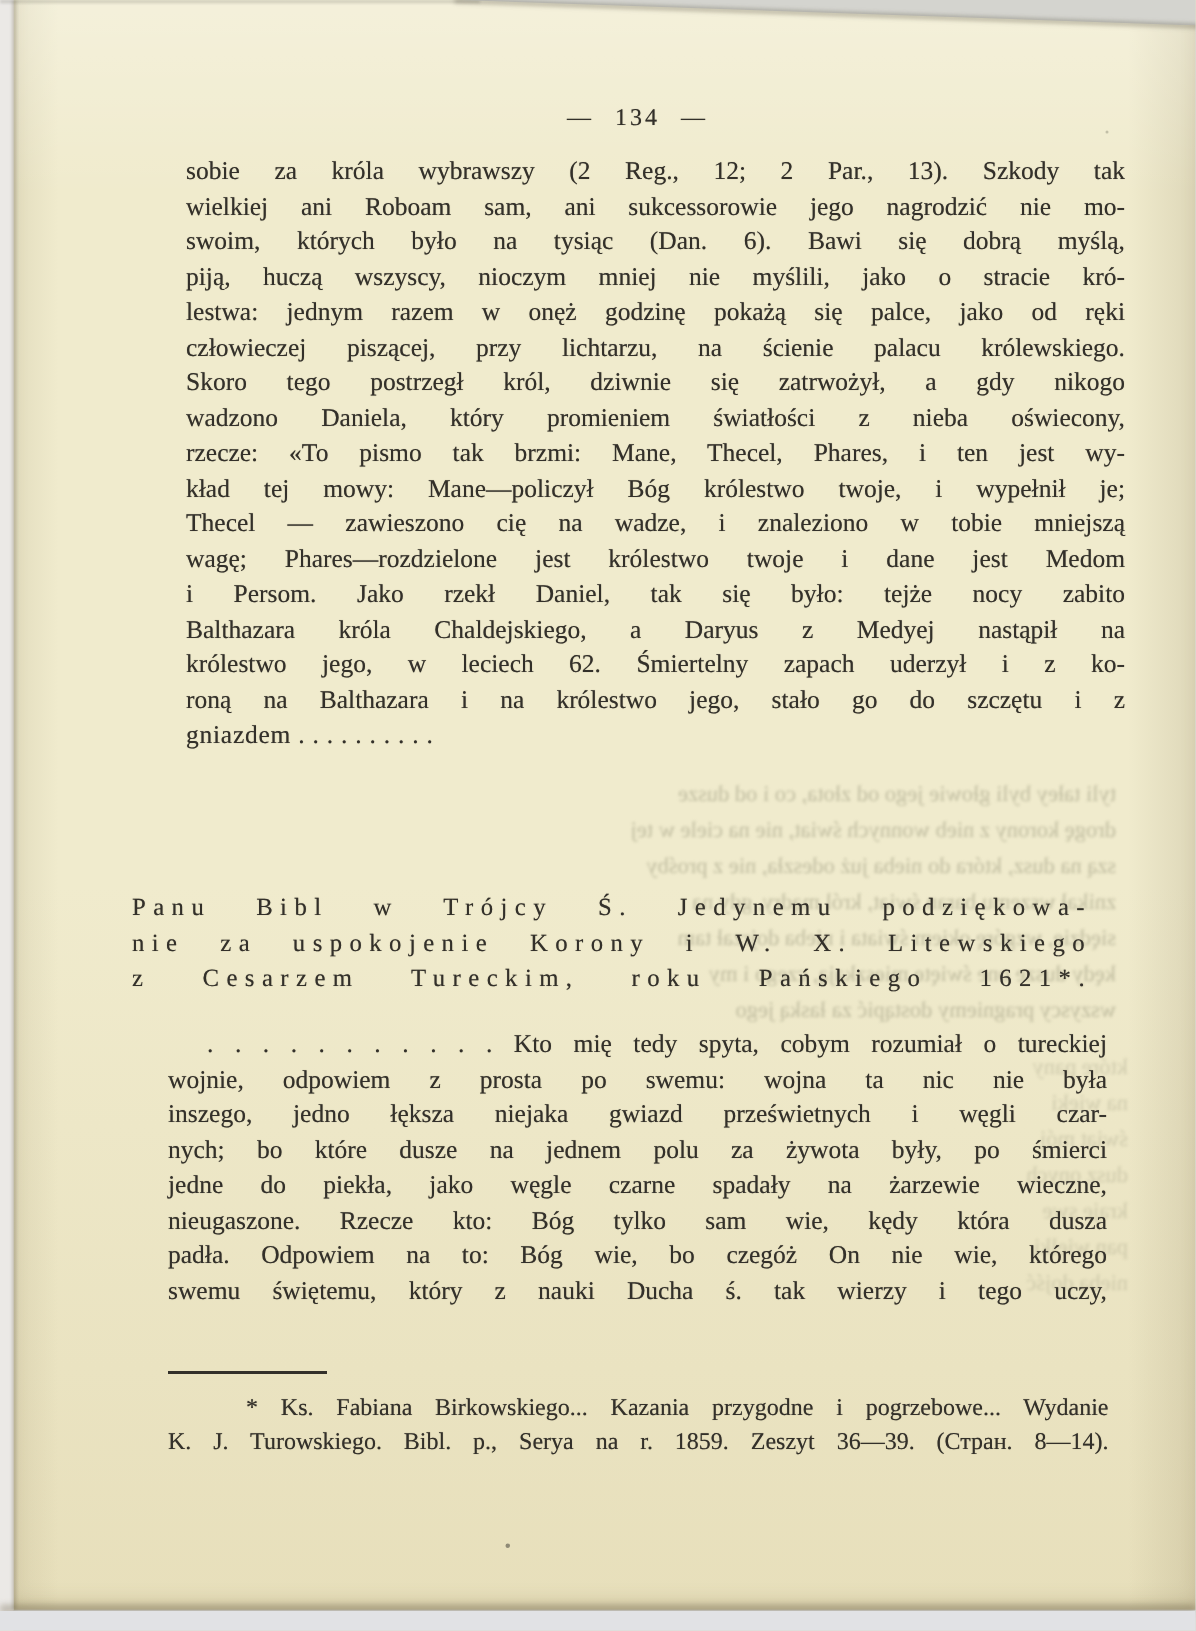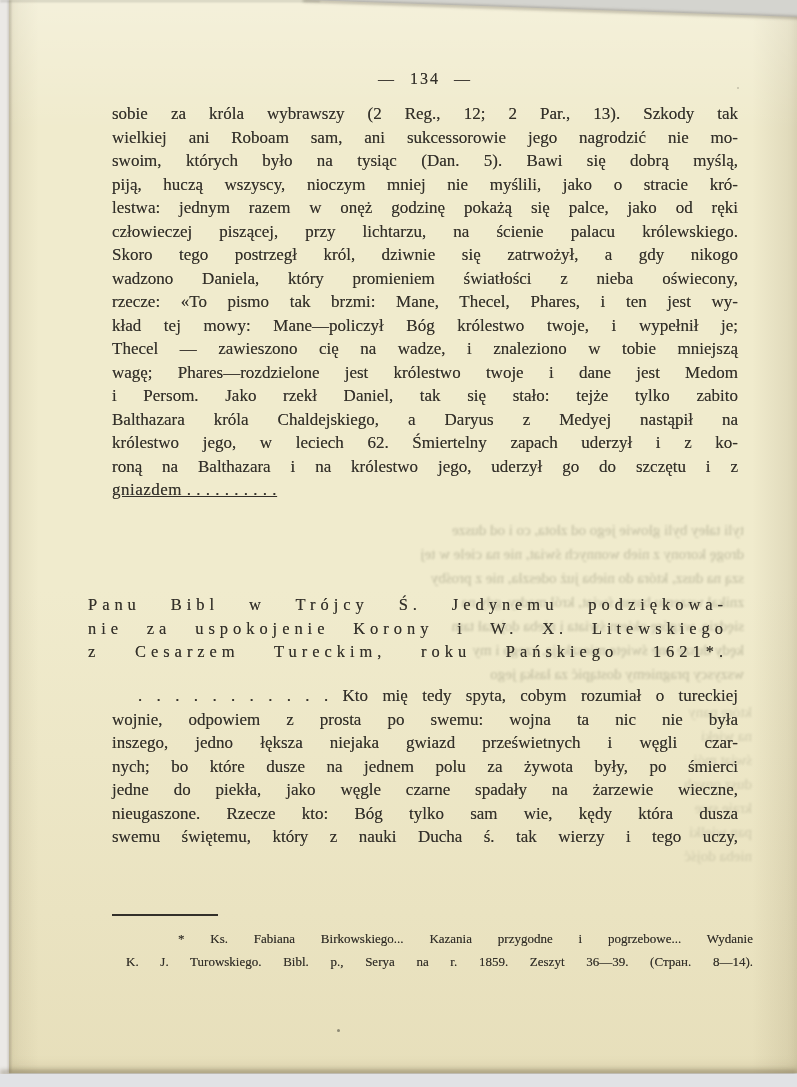--- a/index.html
+++ b/index.html
@@ -41,28 +41,28 @@
 
   
   .printed{color:var(--ink,#33302a);text-shadow:0 0 0.5px rgba(40,36,28,0.55);}
   .page-number{position:absolute;left:112px;top:70px;width:626px;z-index:4;
     font-size:16px;letter-spacing:2px;word-spacing:8px;text-align:center;}
   .para{position:absolute;left:112px;width:626px;z-index:4;font-size:17px;}
   .para .line,.heading .line,.footnote .line{
     height:23.5px;line-height:23.5px;white-space:nowrap;
     text-align:justify;text-align-last:justify;text-justify:inter-word;
   }
-  .para-1{top:102px;}
-  .para-1 .line:last-child{text-align-last:left;letter-spacing:0.5px;text-decoration:underline;}
+  .para-1{top:102px;margin-left:12px;}
+  .para-1 .line:last-child{text-align-last:left;letter-spacing:0.5px;}
   .heading{position:absolute;left:88px;top:593px;width:640px;z-index:4;
     font-size:16.5px;letter-spacing:0.30em;}
   .para-2{top:684px;}
   .para-2 .line:first-child{text-indent:26px;}
   .footnote-rule{position:absolute;left:112px;top:914px;width:106px;height:2px;z-index:4;background:var(--ink,#33302a);}
-  .footnote{position:absolute;left:112px;top:927px;width:627px;z-index:4;font-size:13px;margin-left:14px;}
+  .footnote{position:absolute;left:112px;top:927px;width:627px;z-index:4;font-size:16px;}
   .footnote .line{height:23px;line-height:23px;}
   .footnote .line:first-child{text-indent:52px;}
 </style>
 </head>
 <body>
 
 <div class="sheet"></div>
 
 <div class="verso verso-1">
     <div class="line">tyli tałey byli głowie jego od złota, co i od dusze</div>
@@ -81,50 +81,51 @@
     <div class="line">kraje swe</div>
     <div class="line">pan wielki</div>
     <div class="line">nieba dojść</div>
   </div>
 
 <div class="printed page-number">— 134 —</div>
 
 <div class="printed para para-1">
     <div class="line">sobie za króla wybrawszy (2 Reg., 12; 2 Par., 13). Szkody tak</div>
     <div class="line">wielkiej ani Roboam sam, ani sukcessorowie jego nagrodzić nie mo-</div>
-    <div class="line">swoim, których było na tysiąc (Dan. 5). Bawi się dobrą myślą,</div>
+    <div class="line">swoim, których było na tysiąc (Dan. 6). Bawi się dobrą myślą,</div>
     <div class="line">piją, huczą wszyscy, nioczym mniej nie myślili, jako o stracie kró-</div>
     <div class="line">lestwa: jednym razem w onęż godzinę pokażą się palce, jako od ręki</div>
     <div class="line">człowieczej piszącej, przy lichtarzu, na ścienie palacu królewskiego.</div>
     <div class="line">Skoro tego postrzegł król, dziwnie się zatrwożył, a gdy nikogo</div>
     <div class="line">wadzono Daniela, który promieniem światłości z nieba oświecony,</div>
     <div class="line">rzecze: «To pismo tak brzmi: Mane, Thecel, Phares, i ten jest wy-</div>
     <div class="line">kład tej mowy: Mane—policzył Bóg królestwo twoje, i wypełnił je;</div>
     <div class="line">Thecel — zawieszono cię na wadze, i znaleziono w tobie mniejszą</div>
     <div class="line">wagę; Phares—rozdzielone jest królestwo twoje i dane jest Medom</div>
-    <div class="line">i Persom. Jako rzekł Daniel, tak się stało: tejże tylko zabito</div>
+    <div class="line">i Persom. Jako rzekł Daniel, tak się było: tejże nocy zabito</div>
     <div class="line">Balthazara króla Chaldejskiego, a Daryus z Medyej nastąpił na</div>
     <div class="line">królestwo jego, w leciech 62. Śmiertelny zapach uderzył i z ko-</div>
-    <div class="line">roną na Balthazara i na królestwo jego, uderzył go do szczętu i z</div>
+    <div class="line">roną na Balthazara i na królestwo jego, stało go do szczętu i z</div>
     <div class="line">gniazdem . . . . . . . . . .</div>
   </div>
 
 <div class="printed heading">
     <div class="line">Panu Bibl w Trójcy Ś. Jedynemu podziękowa-</div>
     <div class="line">nie za uspokojenie Korony i W. X. Litewskiego</div>
     <div class="line">z Cesarzem Tureckim, roku Pańskiego 1621*.</div>
   </div>
 
 <div class="printed para para-2">
     <div class="line">. . . . . . . . . . . Kto mię tedy spyta, cobym rozumiał o tureckiej</div>
     <div class="line">wojnie, odpowiem z prosta po swemu: wojna ta nic nie była</div>
     <div class="line">inszego, jedno łększa niejaka gwiazd prześwietnych i węgli czar-</div>
     <div class="line">nych; bo które dusze na jednem polu za żywota były, po śmierci</div>
     <div class="line">jedne do piekła, jako węgle czarne spadały na żarzewie wieczne,</div>
     <div class="line">nieugaszone. Rzecze kto: Bóg tylko sam wie, kędy która dusza</div>
+    <div class="line">padła. Odpowiem na to: Bóg wie, bo czegóż On nie wie, którego</div>
     <div class="line">swemu świętemu, który z nauki Ducha ś. tak wierzy i tego uczy,</div>
   </div>
 
 <div class="footnote-rule"></div>
 
 <div class="printed footnote">
     <div class="line">* Ks. Fabiana Birkowskiego... Kazania przygodne i pogrzebowe... Wydanie</div>
     <div class="line">K. J. Turowskiego. Bibl. p., Serya na r. 1859. Zeszyt 36—39. (Стран. 8—14).</div>
   </div>
 

